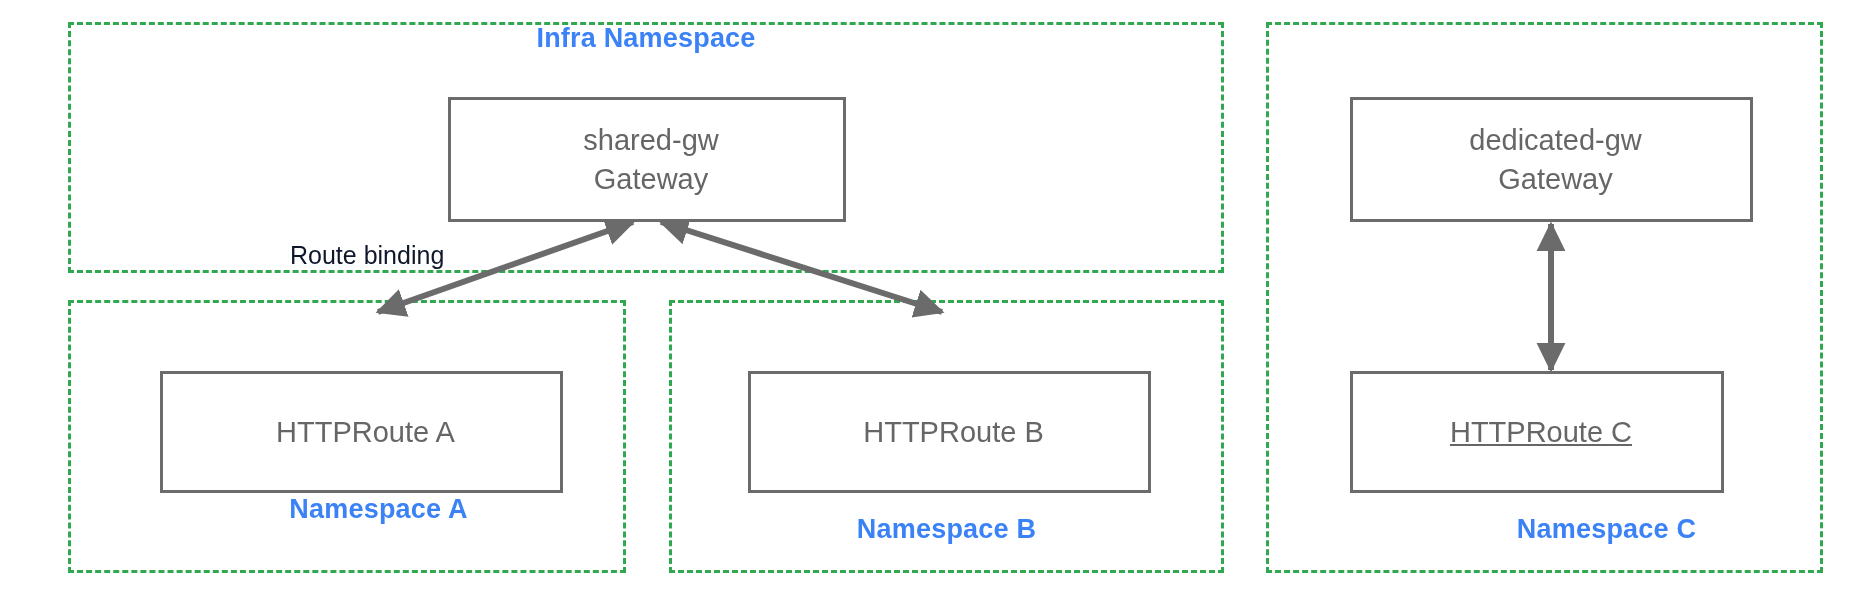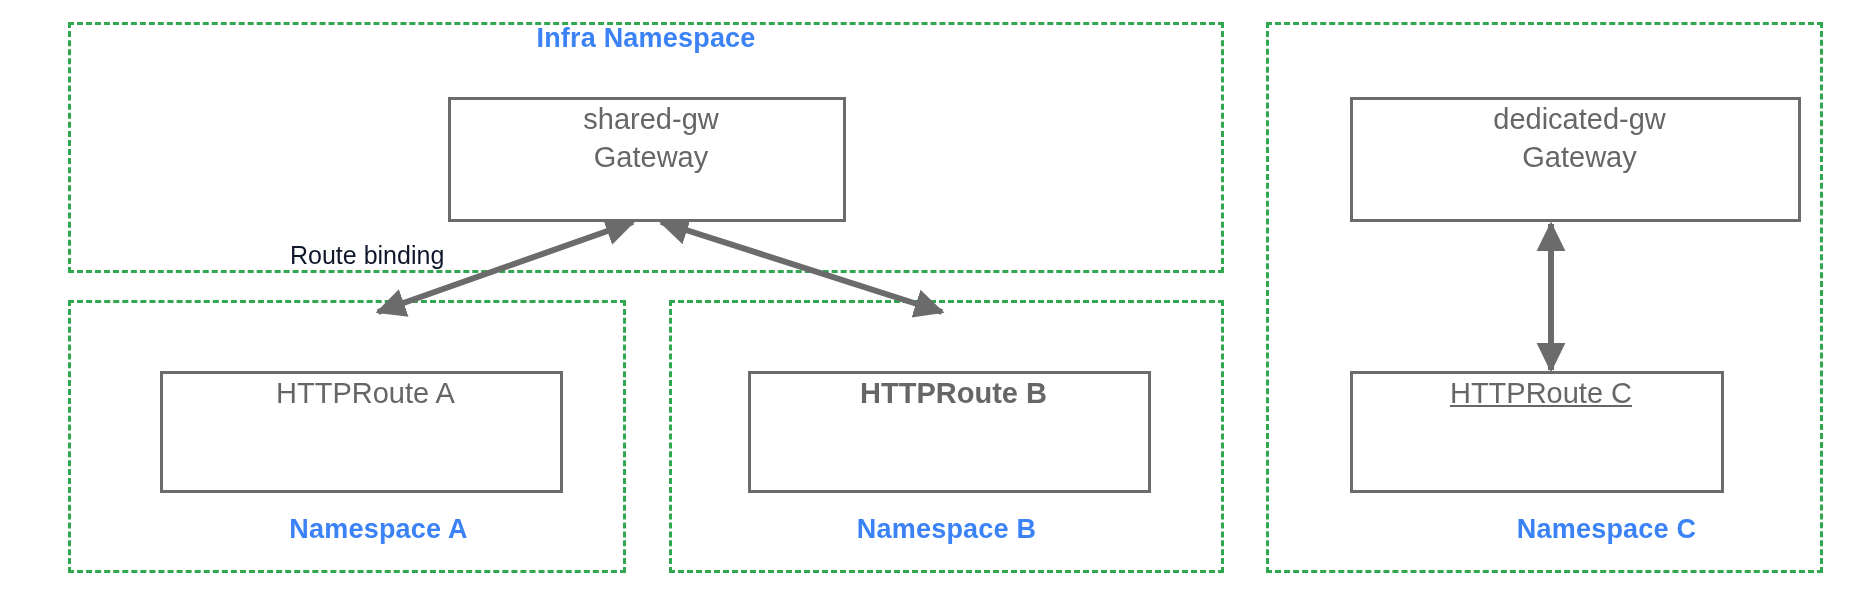--- a/index.html
+++ b/index.html
@@ -34,20 +34,21 @@
     line-height:1;
   }
 
   
   .res-box{
     position:absolute;
     box-sizing:border-box;
     border:3px solid #6b6b6b;
     background:#ffffff;
     display:flex;
+    align-items:center;
     justify-content:center;
     text-align:center;
     color:#666666;
     font-size:29px;
     line-height:1.32;
     z-index:3;
     padding-left:8px;
   }
   .res-box .res-text{
     display:block;
@@ -98,37 +99,37 @@
   <div class="ns-label" style="left:68px; top:25px; width:1156px;">Infra Namespace</div>
 
   <div class="res-box" style="left:448px; top:97px; width:398px; height:125px;">
     <span class="res-text">shared-gw
 Gateway</span>
   </div>
 
   <div class="edge-label" style="left:290px; top:243px;">Route binding</div>
 
   <div class="ns-box" style="left:68px; top:300px; width:558px; height:273px;"></div>
-  <div class="ns-label" style="left:68px; top:516px; width:621px;">Namespace A</div>
+  <div class="ns-label" style="left:68px; top:496px; width:621px;">Namespace A</div>
 
   <div class="res-box" style="left:160px; top:371px; width:403px; height:122px;">
     <span class="res-text">HTTPRoute A</span>
   </div>
 
   <div class="ns-box" style="left:669px; top:300px; width:555px; height:273px;"></div>
   <div class="ns-label" style="left:669px; top:516px; width:555px;">Namespace B</div>
 
-  <div class="res-box" style="left:748px; top:371px; width:403px; height:122px;font-weight:bold;">
+  <div class="res-box" style="left:748px; top:371px; width:403px; height:122px;">
     <span class="res-text">HTTPRoute B</span>
   </div>
 
   <div class="ns-box" style="left:1266px; top:22px; width:557px; height:551px;"></div>
   <div class="ns-label" style="left:1328px; top:516px; width:557px;">Namespace C</div>
 
-  <div class="res-box" style="left:1350px; top:97px; width:451px; height:125px;">
+  <div class="res-box" style="left:1350px; top:97px; width:403px; height:125px;">
     <span class="res-text">dedicated-gw
 Gateway</span>
   </div>
 
   <div class="res-box" style="left:1350px; top:371px; width:374px; height:122px;text-decoration:underline;">
     <span class="res-text">HTTPRoute C</span>
   </div>
 
 </div>
 

